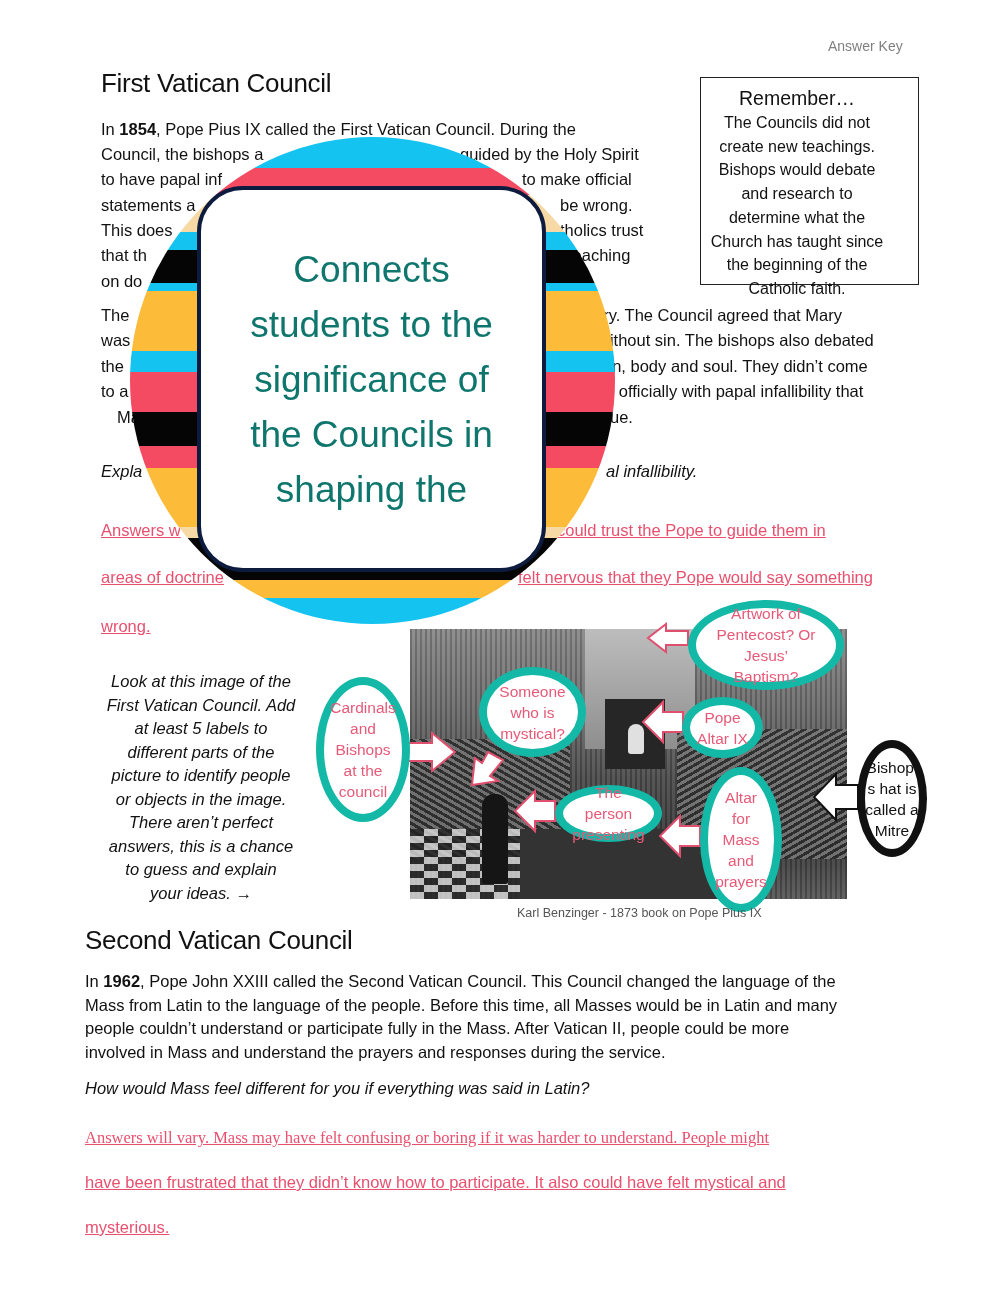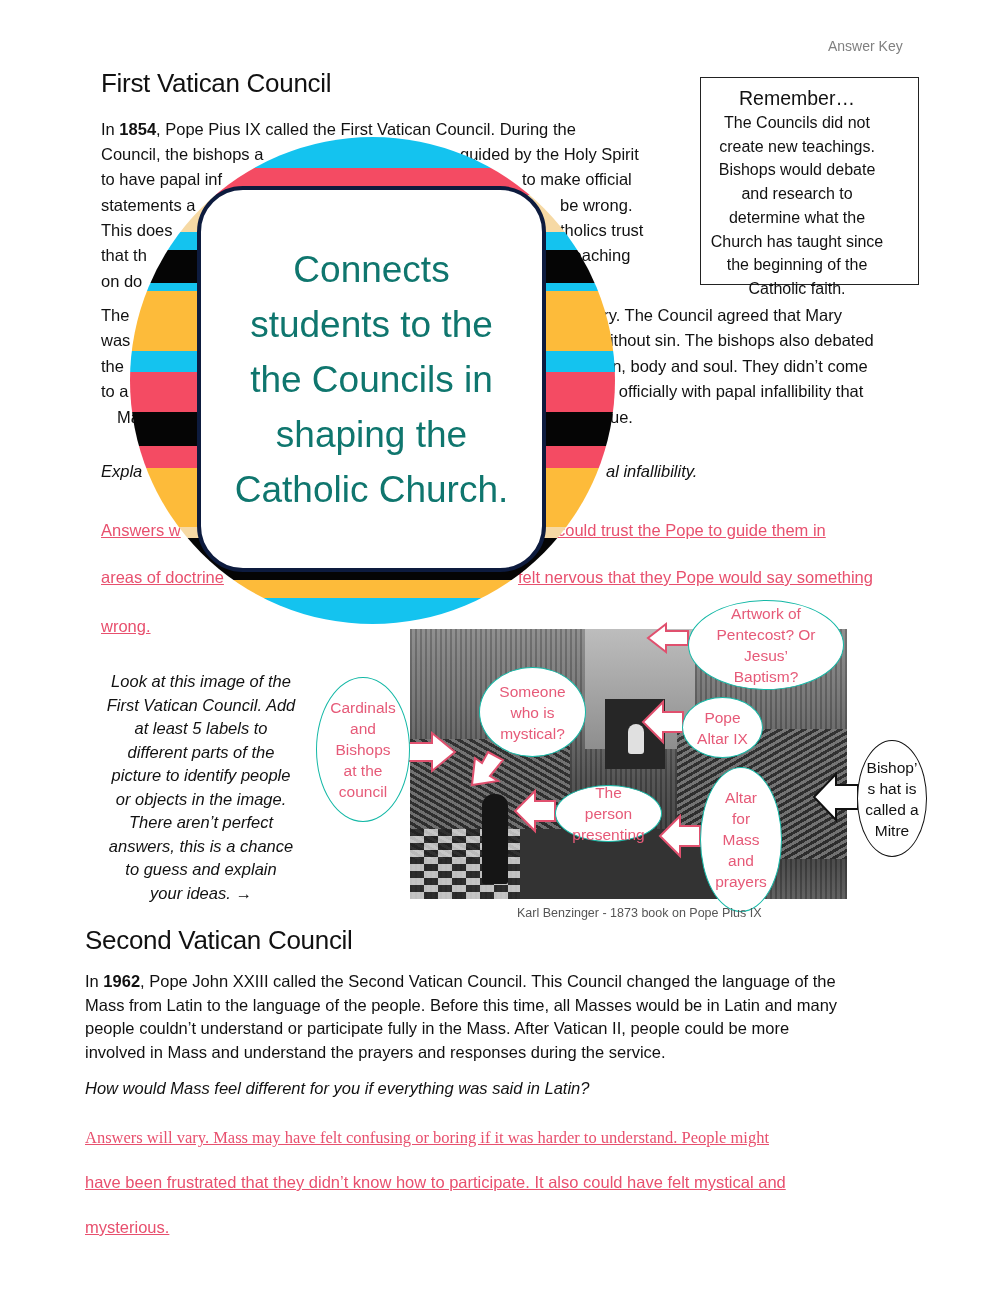--- a/index.html
+++ b/index.html
@@ -32,21 +32,21 @@
   .photo .crowd-r { position: absolute; right: 0; top: 100px; width: 170px; height: 130px; background: repeating-linear-gradient(-30deg, #2a2a2a 0 3px, #7a7a7a 3px 6px); opacity: 0.85; }
   .photo .canopy { position: absolute; left: 175px; top: 0; width: 110px; height: 120px; background: linear-gradient(180deg, #bdbdbd, #8e8e8e); }
   .photo .throne { position: absolute; left: 195px; top: 70px; width: 60px; height: 70px; background: #262626; }
   .photo .pope { position: absolute; left: 218px; top: 95px; width: 16px; height: 30px; background: #e0e0e0; border-radius: 8px 8px 3px 3px; }
   .photo .floor { position: absolute; left: 0; bottom: 0; width: 200px; height: 70px; background: repeating-conic-gradient(#ddd 0 25%, #222 0 50%) 0 0 / 28px 14px; opacity: 0.8; }
   .photo .altar { position: absolute; left: 110px; bottom: 0; width: 200px; height: 70px; background: #333; }
   .photo .presenter { position: absolute; left: 72px; top: 165px; width: 26px; height: 90px; background: #151515; border-radius: 12px 12px 2px 2px; }
 
   .caption { left: 517px; top: 906px; font-size: 12.5px; color: #555; }
 
-  .callout { position: absolute; background: #fff; border: 1px solid #14b8a6; border-radius: 50%; color: #e65a78; text-align: center; display: flex; align-items: center; justify-content: center; font-size: 15.5px; line-height: 21px; }
+  .callout { position: absolute; background: #fff; border: 8px solid #14b8a6; border-radius: 50%; color: #e65a78; text-align: center; display: flex; align-items: center; justify-content: center; font-size: 15.5px; line-height: 21px; }
   .callout.black { border-color: #111; color: #111; }
   svg.arrows { position: absolute; left: 0; top: 0; }
 </style>
 </head>
 <body>
 
 <div class="abs answer-key">Answer Key</div>
 
 <div class="abs h1" style="left:101px; top:68px;">First Vatican Council</div>
 
@@ -115,23 +115,23 @@
   <div class="stripe" style="top:331px; height:59px; background:#fdbb3a;"></div>
   <div class="stripe" style="top:390px; height:11px; background:#f6d9a4;"></div>
   <div class="stripe" style="top:401px; height:42px; background:#050505;"></div>
   <div class="stripe" style="top:443px; height:18px; background:#fdbb3a;"></div>
   <div class="stripe" style="top:461px; height:26px; background:#14c3ef;"></div>
 </div>
 <div class="abs inner-box">
   <div class="inner-text">
     <div>Connects</div>
     <div>students to the</div>
+    <div>significance of</div>
     <div>the Councils in</div>
     <div>shaping the</div>
-    <div>Catholic Church.</div>
   </div>
 </div>
 
 <div class="abs italic" style="left:92px; top:670px; width:218px; text-align:center; font-size:16.5px; line-height:23.5px;">
   <div>Look at this image of the</div>
   <div>First Vatican Council. Add</div>
   <div>at least 5 labels to</div>
   <div>different parts of the</div>
   <div>picture to identify people</div>
   <div>or objects in the image.</div>

